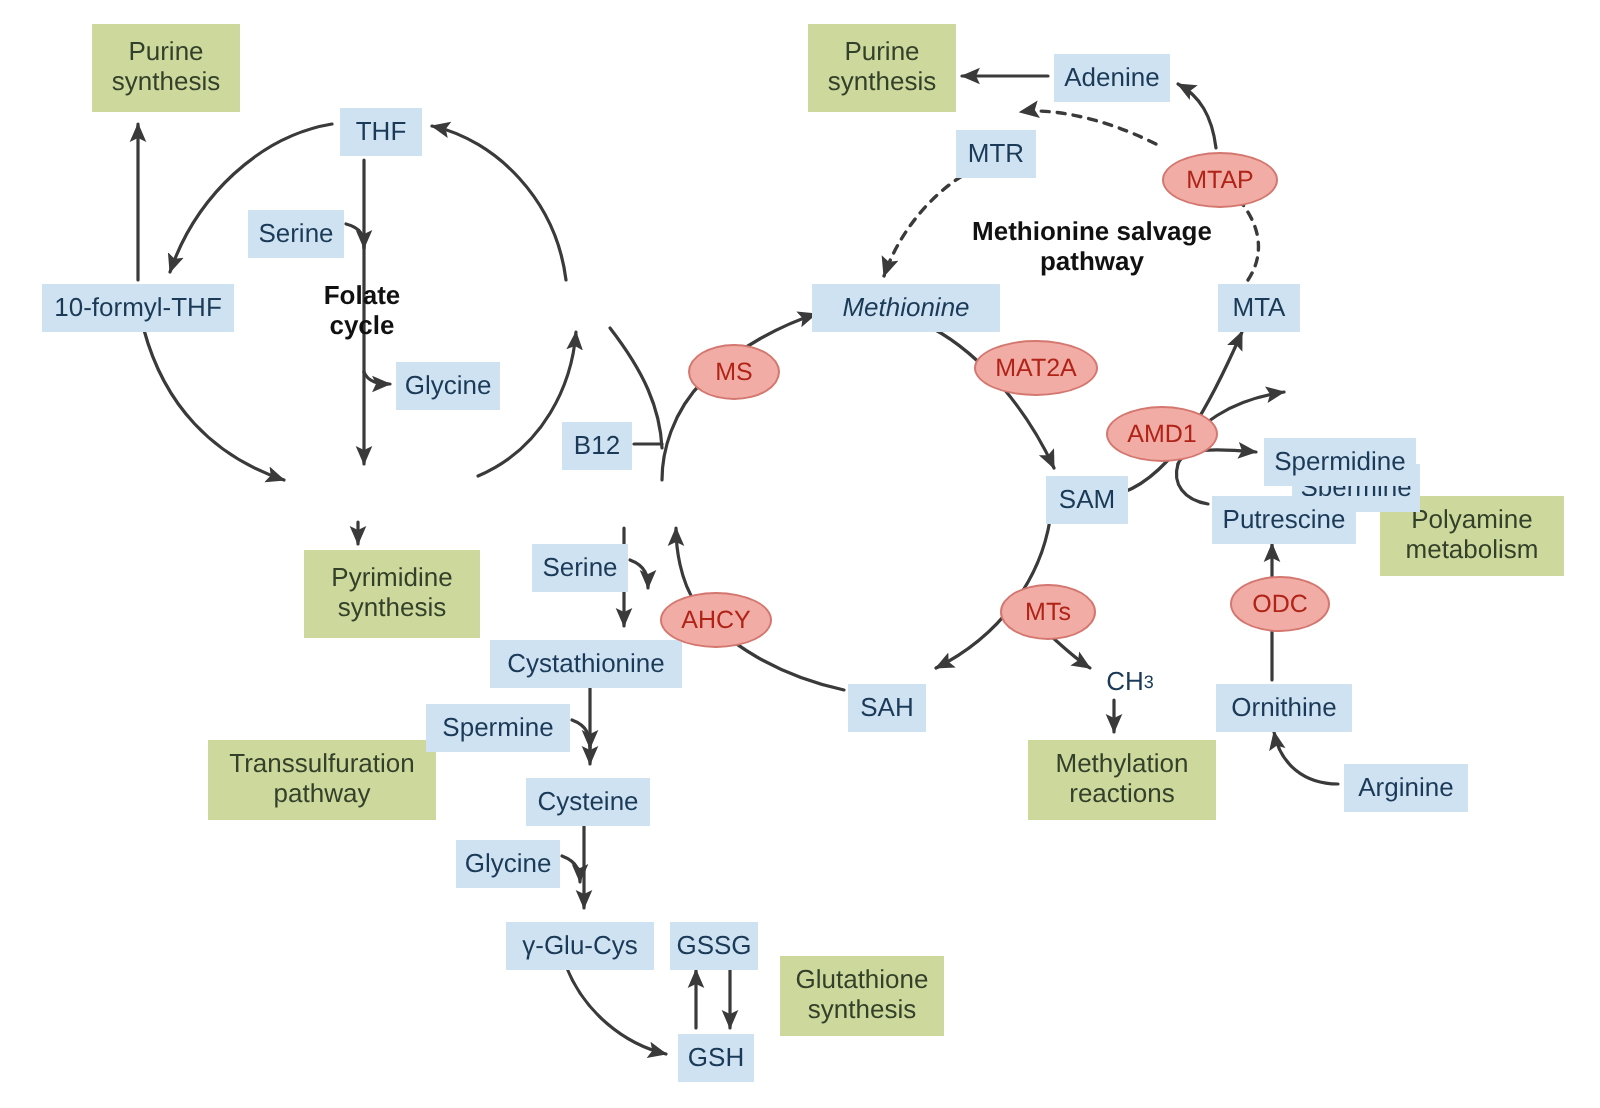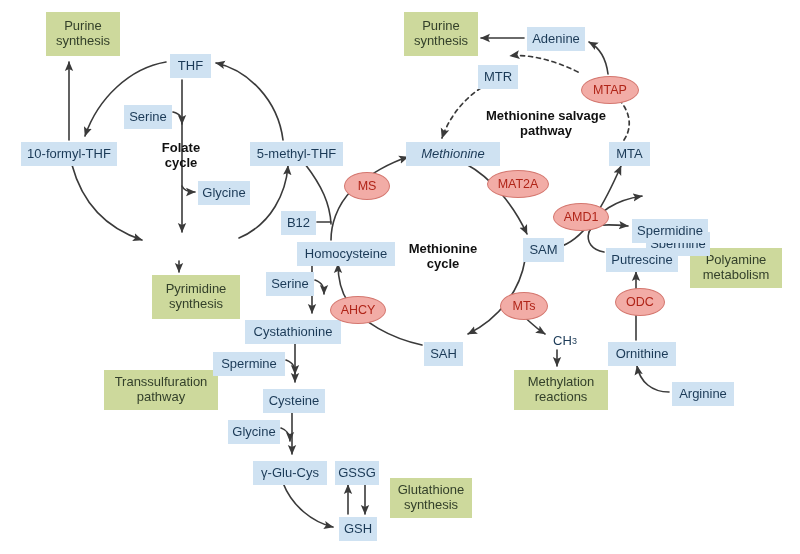--- a/index.html
+++ b/index.html
@@ -92,24 +92,22 @@
   <div class="node pathway" style="left:152px;top:275px;width:88px;height:44px;">Pyrimidine synthesis</div>
   <div class="node pathway" style="left:104px;top:370px;width:114px;height:40px;">Transsulfuration pathway</div>
   <div class="node pathway" style="left:390px;top:478px;width:82px;height:40px;">Glutathione synthesis</div>
   <div class="node pathway" style="left:404px;top:12px;width:74px;height:44px;">Purine synthesis</div>
   <div class="node pathway" style="left:514px;top:370px;width:94px;height:40px;">Methylation reactions</div>
   <div class="node pathway" style="left:690px;top:248px;width:92px;height:40px;">Polyamine metabolism</div>
 
   <div class="node metabolite" style="left:170px;top:54px;width:41px;height:21px;">THF</div>
   <div class="node metabolite" style="left:124px;top:105px;width:48px;height:21px;">Serine</div>
   <div class="node metabolite" style="left:21px;top:142px;width:96px;height:21px;text-align:right;">10-formyl-THF</div>
-  <div class="node metabolite" style="left:250px;top:142px;width:93px;height:21px;">5-methyl-THF</div>
   <div class="node metabolite" style="left:198px;top:181px;width:52px;height:21px;">Glycine</div>
   <div class="node metabolite" style="left:281px;top:211px;width:35px;height:21px;">B12</div>
-  <div class="node metabolite" style="left:297px;top:242px;width:98px;height:21px;">Homocysteine</div>
   <div class="node metabolite" style="left:266px;top:272px;width:48px;height:21px;">Serine</div>
   <div class="node metabolite" style="left:245px;top:320px;width:96px;height:21px;">Cystathionine</div>
   <div class="node metabolite" style="left:213px;top:352px;width:72px;height:21px;">Spermine</div>
   <div class="node metabolite" style="left:263px;top:389px;width:62px;height:21px;">Cysteine</div>
   <div class="node metabolite" style="left:228px;top:420px;width:52px;height:21px;">Glycine</div>
   <div class="node metabolite" style="left:253px;top:461px;width:74px;height:21px;">γ-Glu-Cys</div>
   <div class="node metabolite" style="left:335px;top:461px;width:44px;height:21px;">GSSG</div>
   <div class="node metabolite" style="left:339px;top:517px;width:38px;height:21px;">GSH</div>
   <div class="node metabolite" style="left:527px;top:27px;width:58px;height:21px;">Adenine</div>
   <div class="node metabolite" style="left:478px;top:65px;width:40px;height:21px;">MTR</div>
@@ -122,21 +120,20 @@
   <div class="node metabolite" style="left:424px;top:342px;width:39px;height:21px;">SAH</div>
   <div class="node metabolite" style="left:608px;top:342px;width:68px;height:21px;">Ornithine</div>
   <div class="node metabolite" style="left:672px;top:382px;width:62px;height:21px;">Arginine</div>
 
   <div class="node plain" style="left:548px;top:332px;width:34px;height:18px;">
     <span>CH</span>
       <span class="sub">3</span>
   </div>
 
   <div class="node cyclelabel" style="left:152px;top:139px;width:58px;height:34px;">Folate cycle</div>
-  <div class="node cyclelabel" style="left:404px;top:240px;width:78px;height:34px;">Methionine cycle</div>
   <div class="node cyclelabel" style="left:484px;top:107px;width:124px;height:34px;">Methionine salvage pathway</div>
 
   <div class="enzyme" style="left:344px;top:172px;width:46px;height:28px;">MS</div>
   <div class="enzyme" style="left:330px;top:296px;width:56px;height:28px;">AHCY</div>
   <div class="enzyme" style="left:487px;top:170px;width:62px;height:28px;">MAT2A</div>
   <div class="enzyme" style="left:500px;top:292px;width:48px;height:28px;">MTs</div>
   <div class="enzyme" style="left:581px;top:76px;width:58px;height:28px;">MTAP</div>
   <div class="enzyme" style="left:553px;top:203px;width:56px;height:28px;">AMD1</div>
   <div class="enzyme" style="left:615px;top:288px;width:50px;height:28px;">ODC</div>
 

